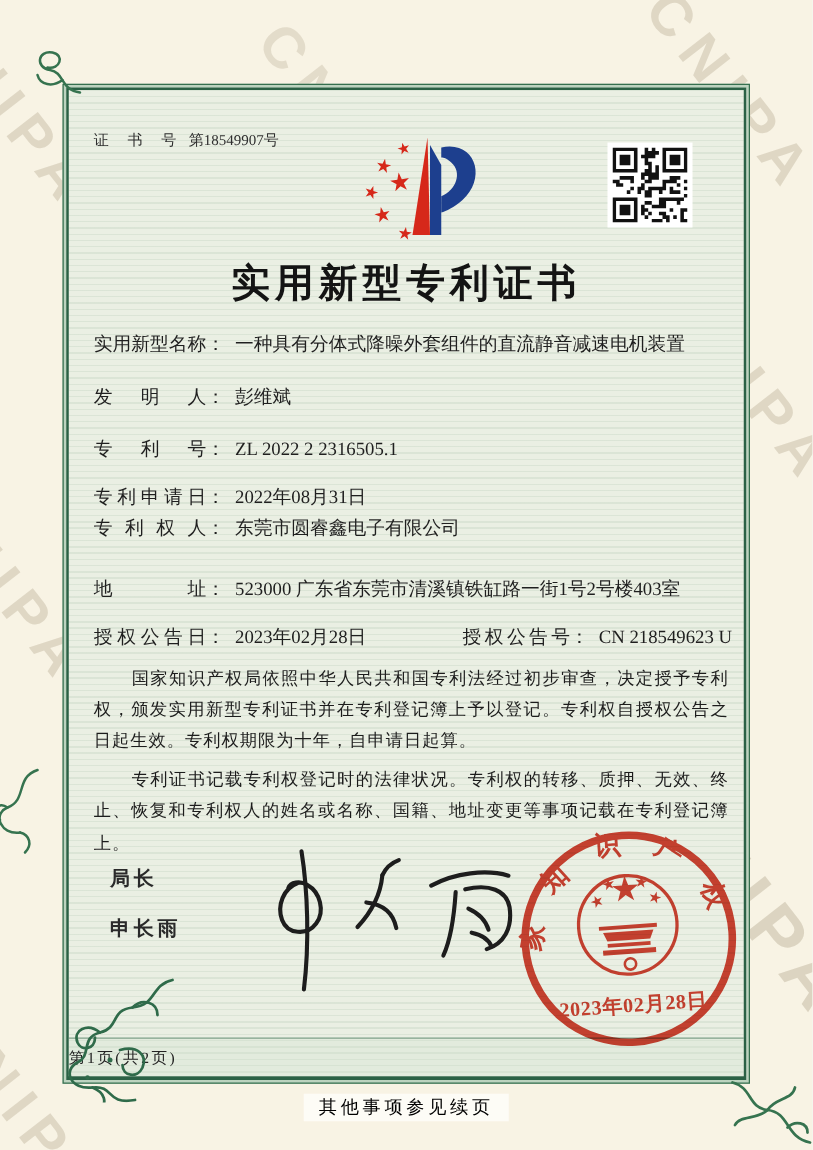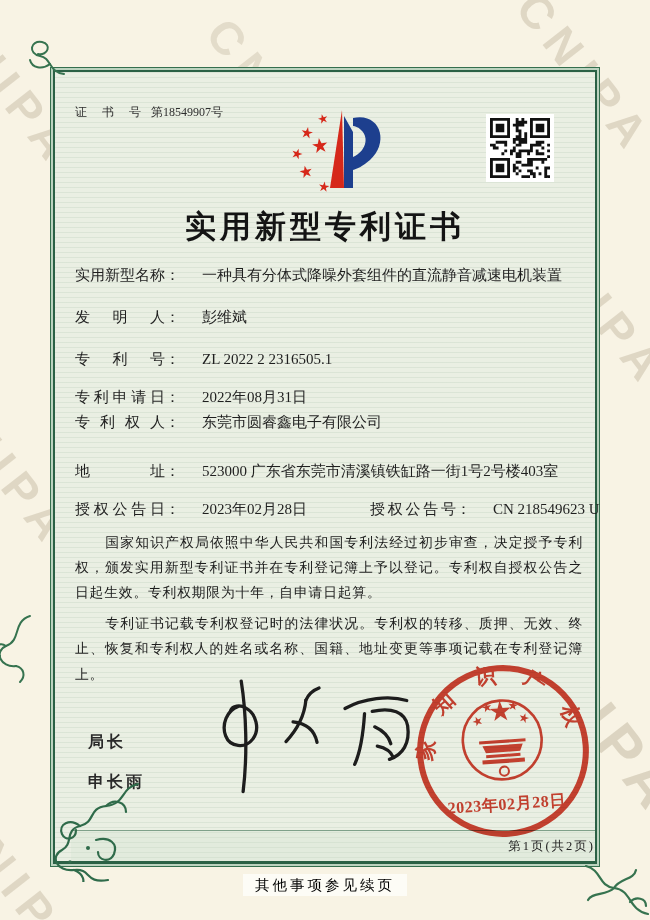--- a/index.html
+++ b/index.html
@@ -46,49 +46,49 @@
       padding:4px;box-sizing:border-box;z-index:2;}
   .qr svg{width:100%;height:100%;display:block;}
   .title{position:absolute;left:0;top:134px;width:100%;text-align:center;font-size:31px;
       font-weight:700;letter-spacing:4px;color:#141414;z-index:2;}
 
   
   .frow{position:absolute;left:20px;width:512px;font-size:15px;color:#1f1f1f;z-index:2;white-space:nowrap;}
   .r0{top:194px;} .r1{top:236px;} .r2{top:278px;} .r3{top:316px;} .r4{top:341px;} .r5{top:390px;} .r6{top:428px;}
   .flabel{display:inline-block;width:90px;text-align:justify;text-align-last:justify;vertical-align:bottom;}
   .fcolon{margin:0 2px 0 0;}
-  .fvalue{margin-left:20px;}
+  .fvalue{margin-left:6px;}
   .fgroup2{position:absolute;left:295px;top:0;}
   .fgroup2 .flabel{width:86px;}
 
   
   .paras{position:absolute;left:20px;top:458px;width:508px;font-size:13.8px;line-height:1.82;
       color:#1c1c1c;letter-spacing:0.8px;z-index:2;text-align:justify;}
   .paras p{margin:0 0 6px 0;text-indent:2.2em;}
 
   
-  .official{position:absolute;left:33px;top:650px;z-index:2;
+  .official{position:absolute;left:33px;top:612px;z-index:2;
       font-family:"Liberation Sans","DejaVu Sans",sans-serif;font-weight:700;
       font-size:16px;letter-spacing:3px;color:#2a2a2a;line-height:40px;}
   .signature{position:absolute;left:128px;top:596px;width:252px;height:132px;z-index:2;
       transform:rotate(-2deg);}
   .signature svg{width:100%;height:100%;display:block;}
 
   
   .seal{position:absolute;left:352px;top:583px;width:192px;height:192px;z-index:4;
       mix-blend-mode:multiply;opacity:0.93;}
   .seal svg{width:100%;height:100%;display:block;}
   .seal text{font-family:"Liberation Serif","DejaVu Serif",serif;}
   .seal .arc-text{font-size:21px;font-weight:700;letter-spacing:24px;fill:#d23524;}
   .seal .date-text{font-size:16px;font-weight:700;fill:#d23524;letter-spacing:0.5px;}
 
   
-  .footer-band{position:absolute;left:16px;right:0;bottom:0;height:30px;z-index:2;
+  .footer-band{position:absolute;left:0;right:0;bottom:0;height:30px;z-index:2;
       border-top:1px solid rgba(45,100,70,0.55);background:rgba(205,222,205,0.25);
-      display:flex;align-items:center;justify-content:flex-end;}
+      display:flex;align-items:center;justify-content:flex-start;}
   .pagenum{font-size:12.5px;color:#222;letter-spacing:2px;}
   .contnote{position:absolute;left:0;top:876px;width:100%;text-align:center;z-index:2;}
   .contnote span{background:#fdfcf6;padding:3px 12px;font-size:14.5px;letter-spacing:3px;color:#000000;}
 </style>
 </head>
 <body>
 
 <div class="page">
 
   <div class="wm wm1">CNIPA</div>

